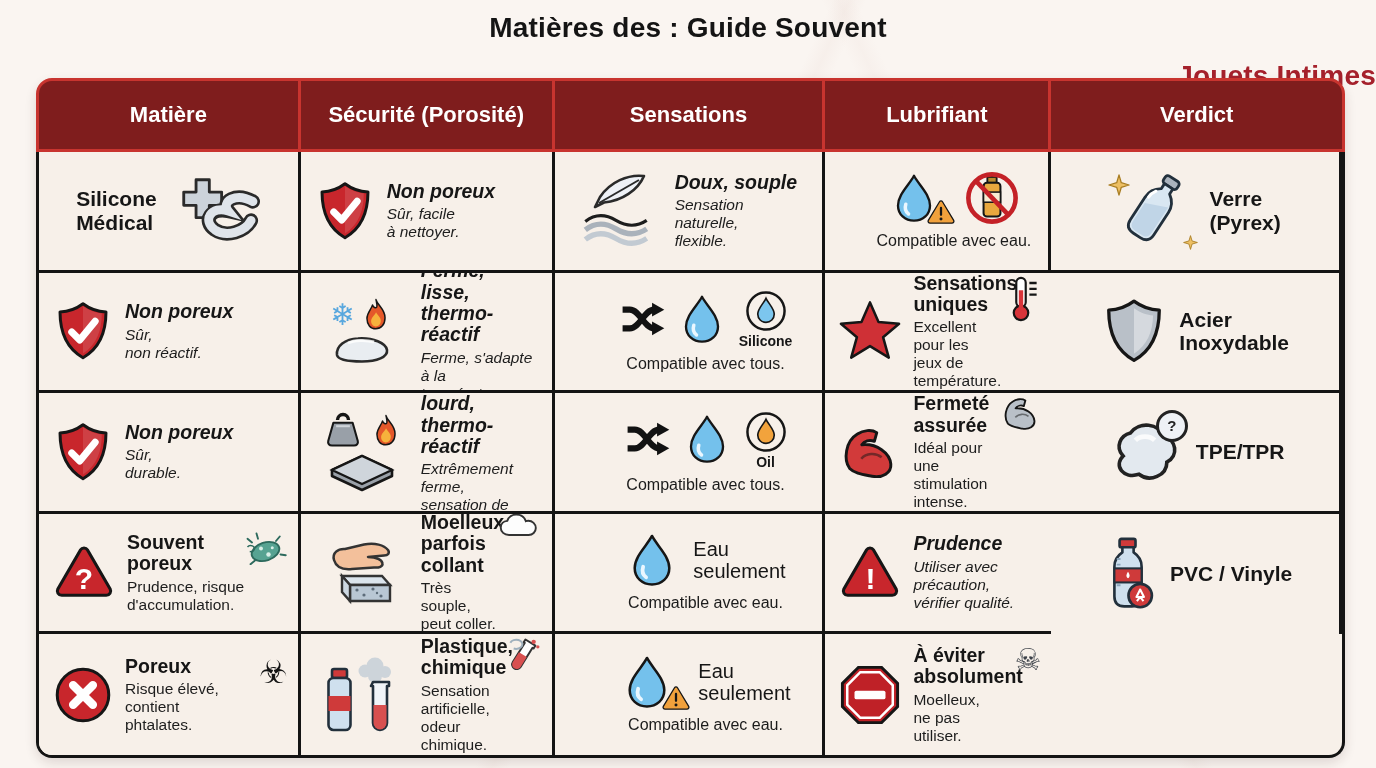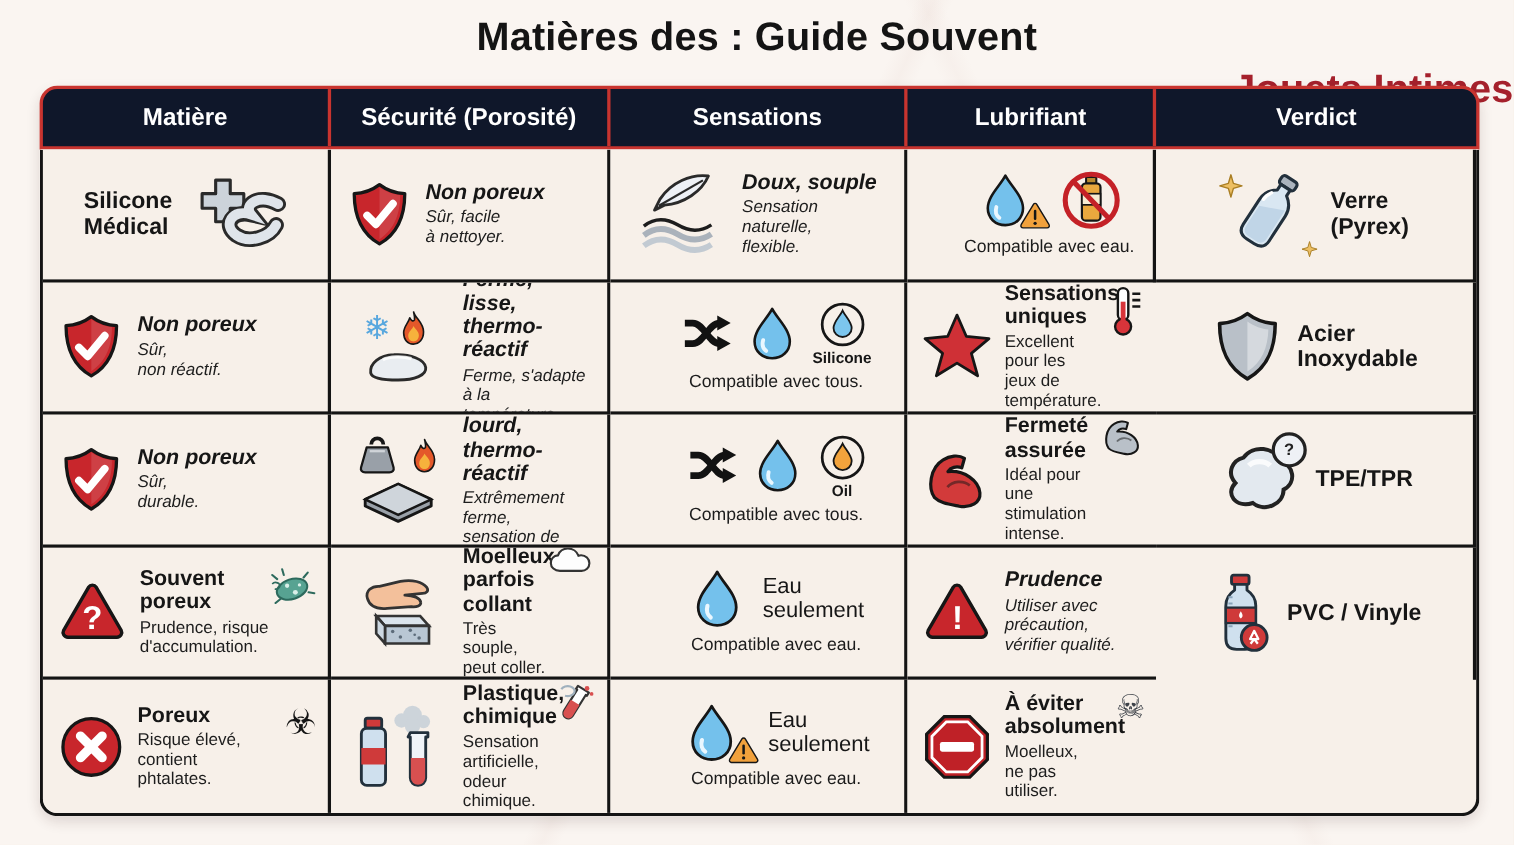--- a/index.html
+++ b/index.html
@@ -10,27 +10,27 @@
     color:#161616;
   }
   body::before{
     content:"";position:absolute;inset:0;pointer-events:none;
     background:
       linear-gradient(115deg, transparent 48%, rgba(200,160,150,0.07) 49%, transparent 50%),
       linear-gradient(245deg, transparent 30%, rgba(200,160,150,0.06) 31%, transparent 32%);
   }
   .page-title{
     position:absolute;top:12px;left:0;width:100%;text-align:center;
-    font-size:36px;font-weight:800;letter-spacing:.2px;color:#141414;
+    font-size:28px;font-weight:800;letter-spacing:.2px;color:#141414;
   }
   .page-title .accent{color:#a5212c;margin-top:48px;}
   .tbl{position:absolute;left:36px;top:78px;width:1309px;box-shadow:0 5px 12px rgba(60,30,25,.14);border-radius:18px;}
   .hdr{
     display:grid;grid-template-columns:263fr 255fr 272fr 227fr 292fr;
-    height:58px;background:#0f172a;border:3px solid #c8342f;
+    height:74px;background:#7f1d1d;border:3px solid #c8342f;
     border-radius:16px 16px 0 0;overflow:hidden;box-sizing:border-box;text-align:center;
   }
   .hcell{
     display:flex;align-items:center;justify-content:center;
     color:#fff;font-size:22px;font-weight:700;border-right:3px solid #c8342f;
   }
   .hcell:last-child{border-right:none;}
   .bdy{
     display:grid;grid-template-columns:263fr 255fr 272fr 227fr 292fr;
     grid-auto-rows:1fr;height:606px;background:#f7f0e9;

